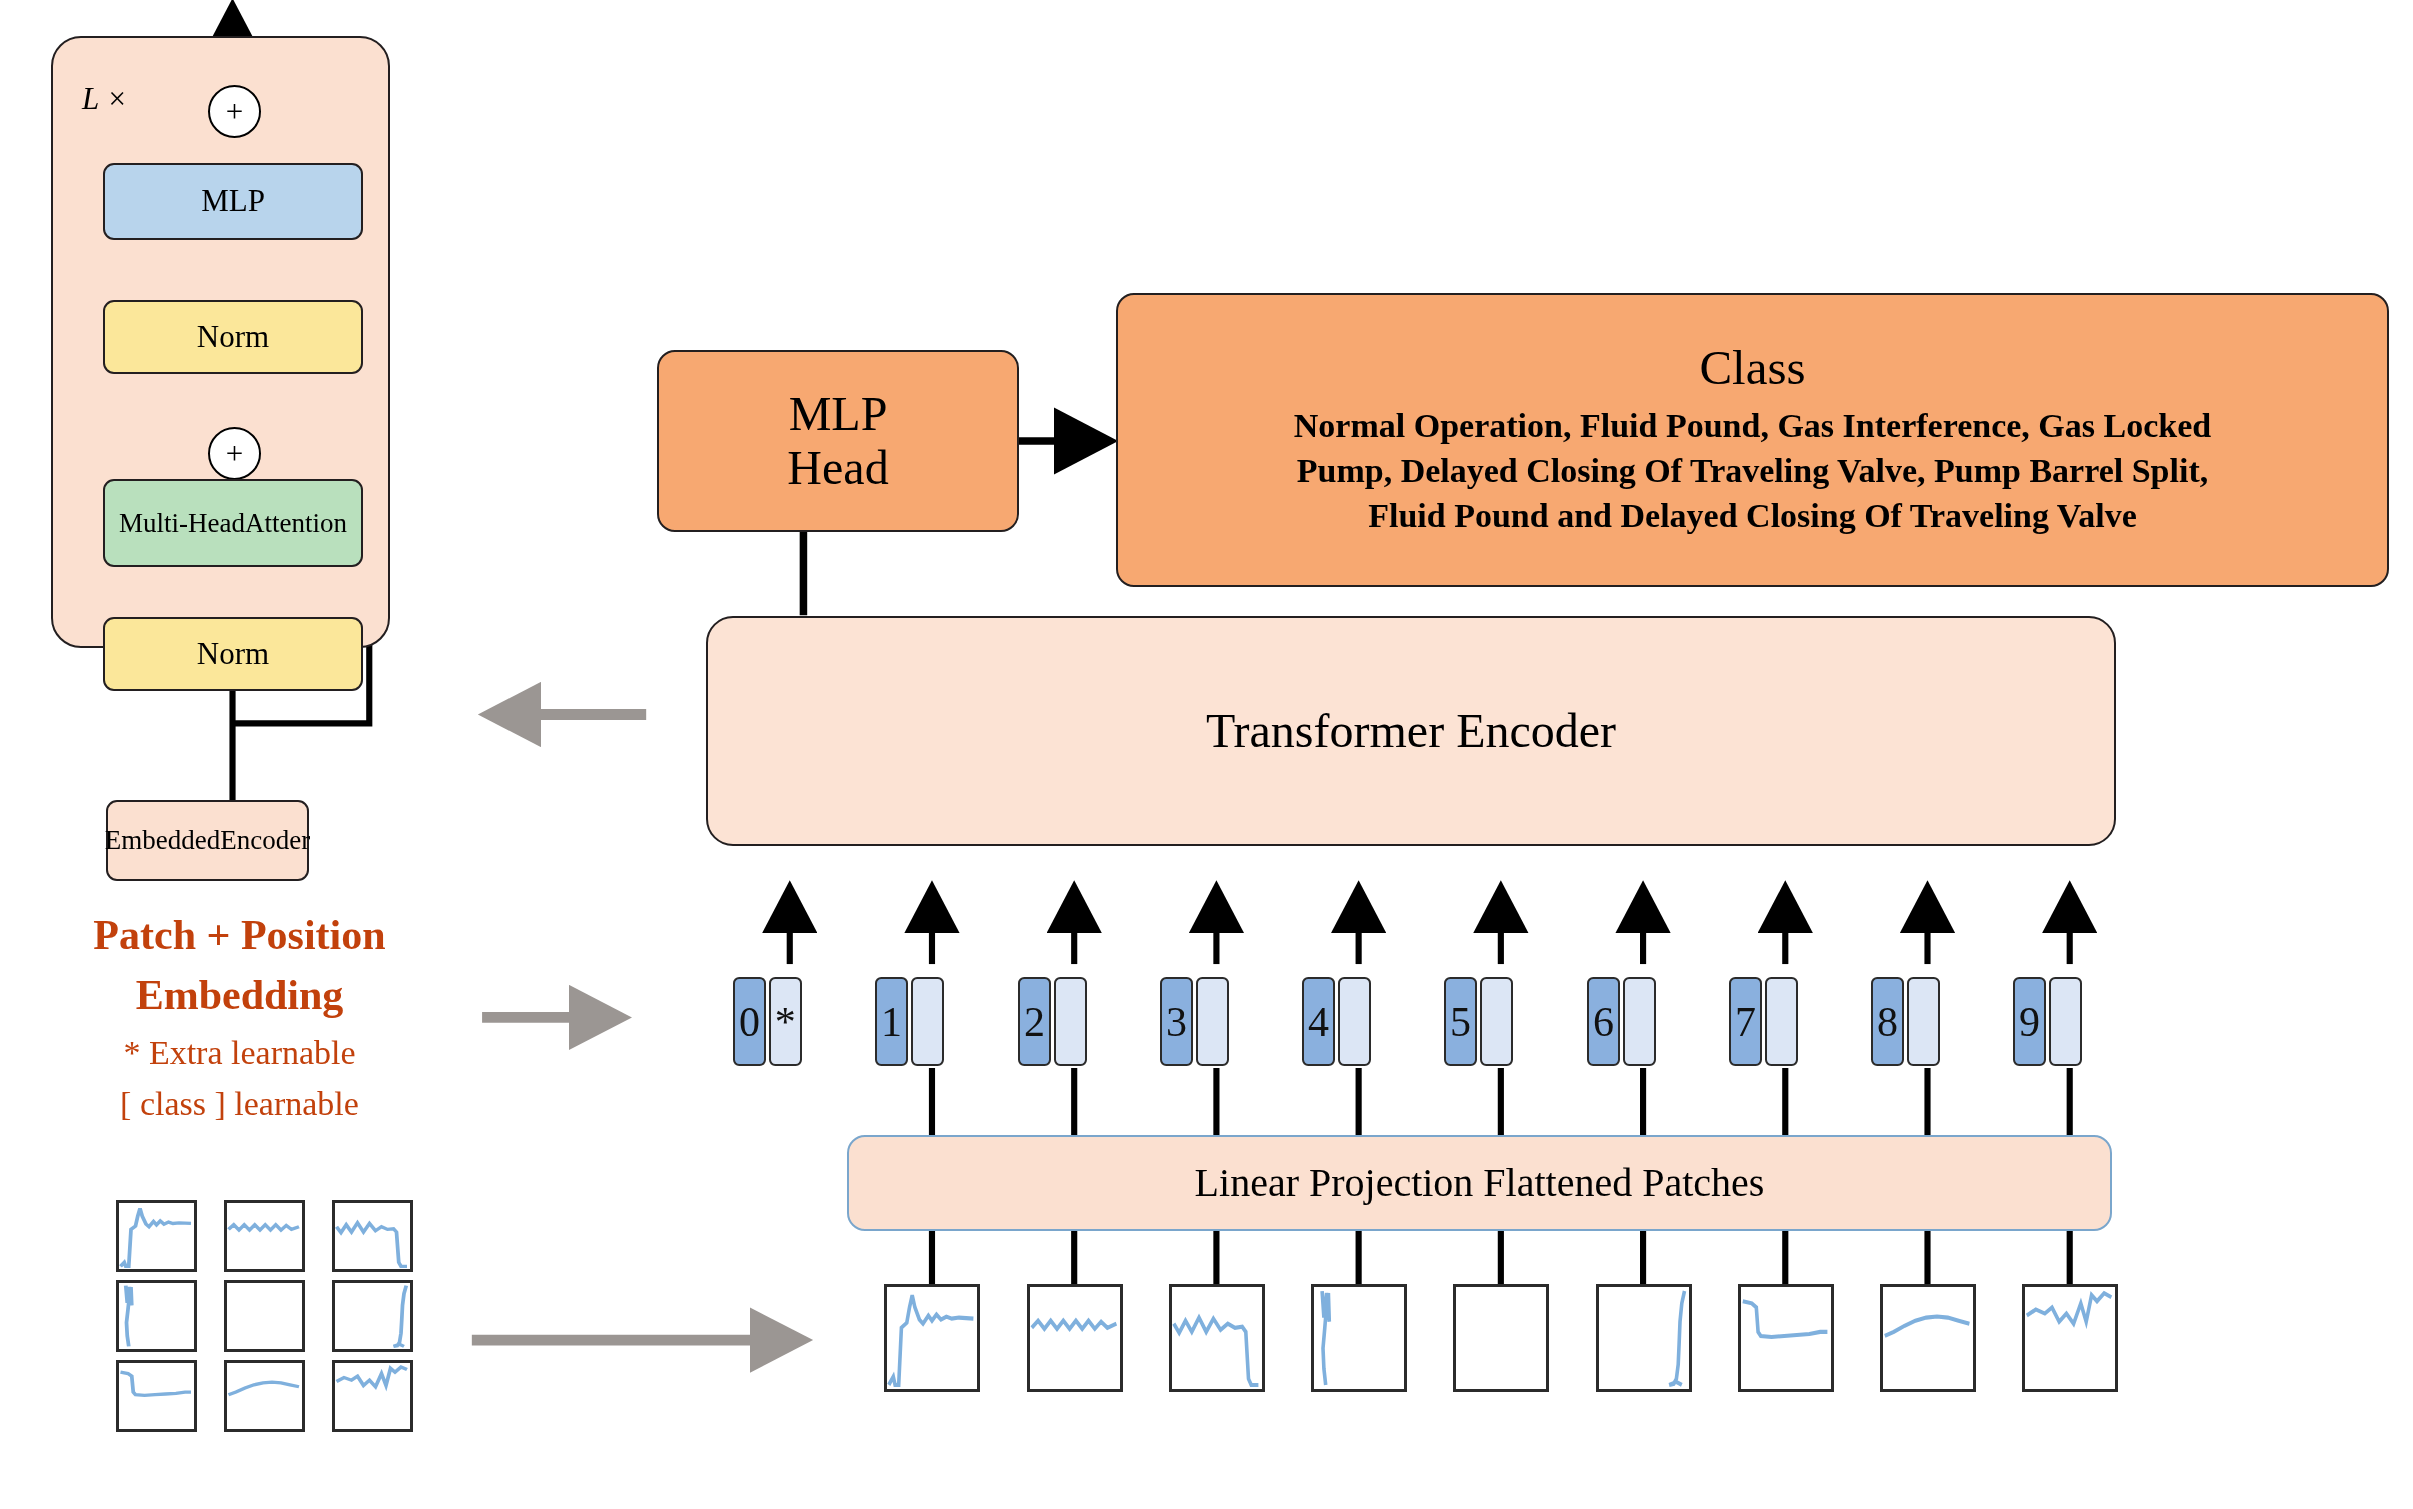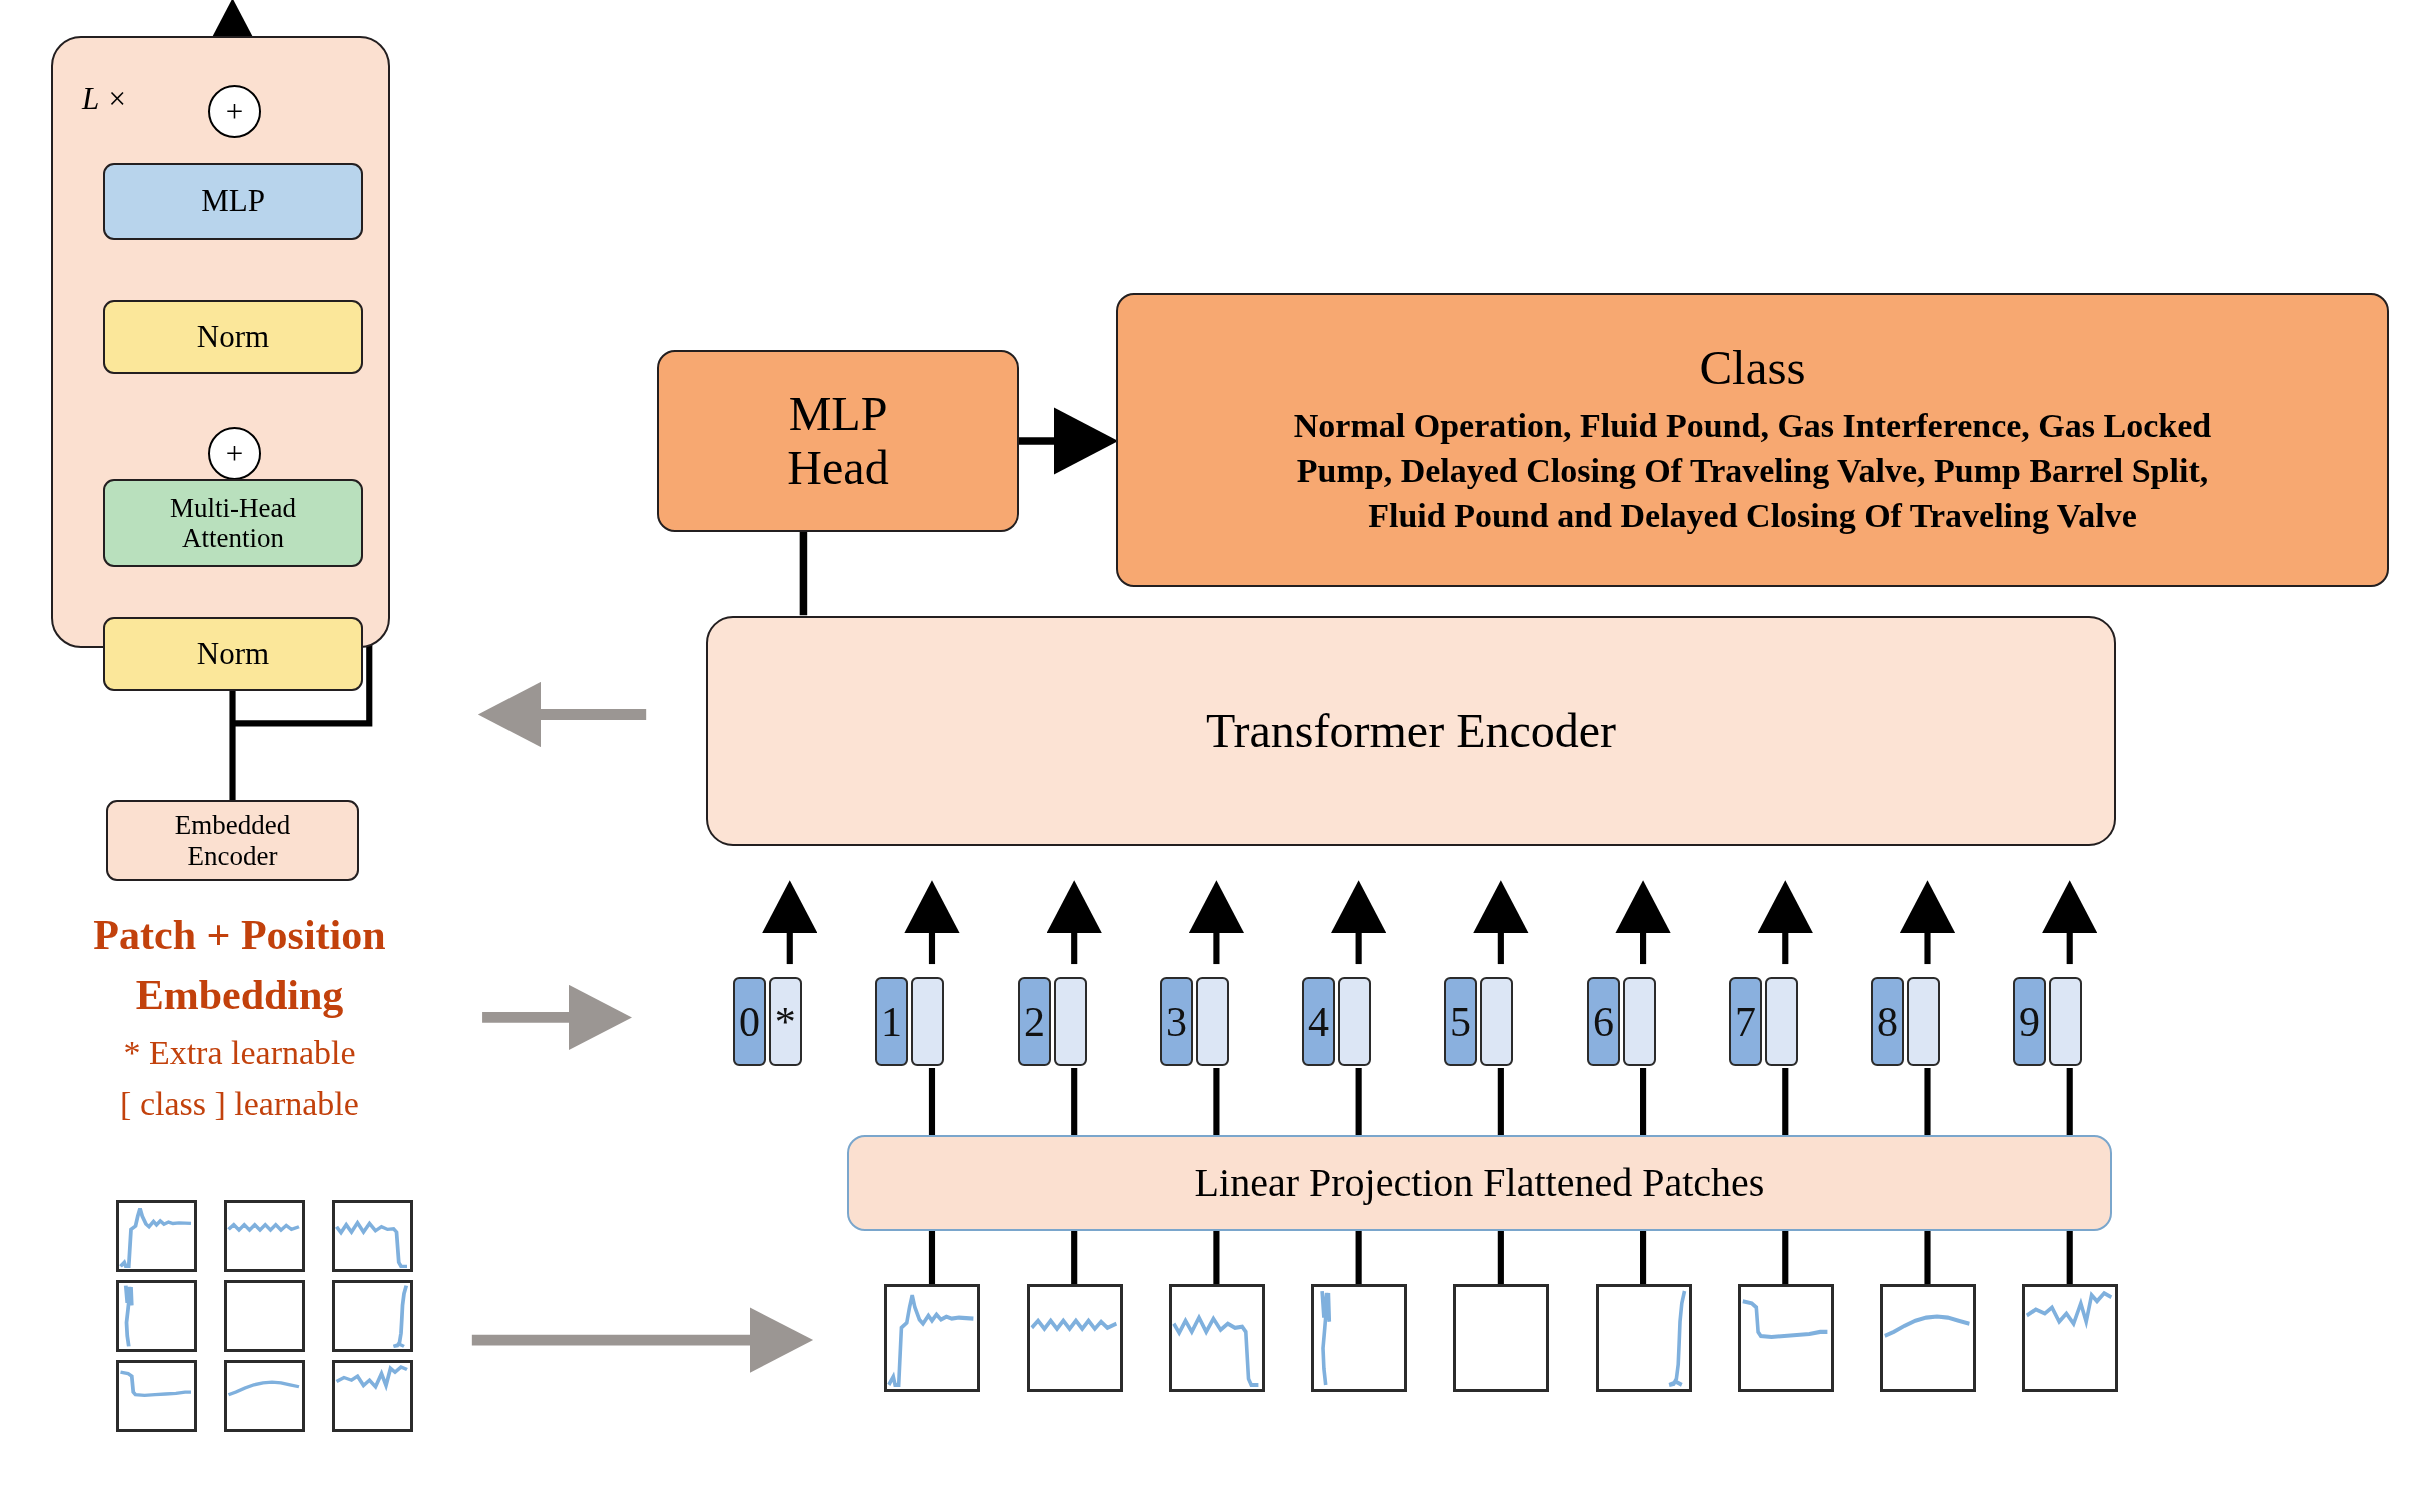--- a/index.html
+++ b/index.html
@@ -140,28 +140,28 @@
   <span class="lx">L ×</span>
 
   <div class="plus" style="left:208px;top:85px;">+</div>
 
   <div class="box rnd-sm blue title-m" style="left:103px;top:163px;width:260px;height:77px;">MLP</div>
 
   <div class="box rnd-sm yellow title-m" style="left:103px;top:300px;width:260px;height:74px;">Norm</div>
 
   <div class="plus" style="left:208px;top:427px;">+</div>
 
-  <div class="box rnd-sm green" style="left:103px;top:479px;width:260px;height:88px;flex-direction:column;">
+  <div class="box rnd-sm green" style="left:103px;top:479px;width:260px;height:88px;">
     <span class="title-s">Multi-Head</span>
     <span class="title-s">Attention</span>
   </div>
 
   <div class="box rnd-sm yellow title-m" style="left:103px;top:617px;width:260px;height:74px;">Norm</div>
 
-  <div class="box rnd-sm peach" style="left:106px;top:800px;width:253px;height:81px;flex-direction:column;">
+  <div class="box rnd-sm peach" style="left:106px;top:800px;width:203px;height:81px;flex-direction:row;">
     <span class="title-s">Embedded</span>
     <span class="title-s">Encoder</span>
   </div>
 
   <div class="lbl b" style="left:20.5px;top:911px;width:438px;text-align:center;font-size:42px;">Patch + Position</div>
   <div class="lbl b" style="left:20.5px;top:971px;width:438px;text-align:center;font-size:42px;">Embedding</div>
   <div class="lbl" style="left:20.5px;top:1034px;width:438px;text-align:center;font-size:34px;">* Extra learnable</div>
   <div class="lbl" style="left:20.5px;top:1085px;width:438px;text-align:center;font-size:34px;">[ class ] learnable</div>
 
   <div class="patch" style="left:116px;top:1200px;width:81px;height:72px;">

